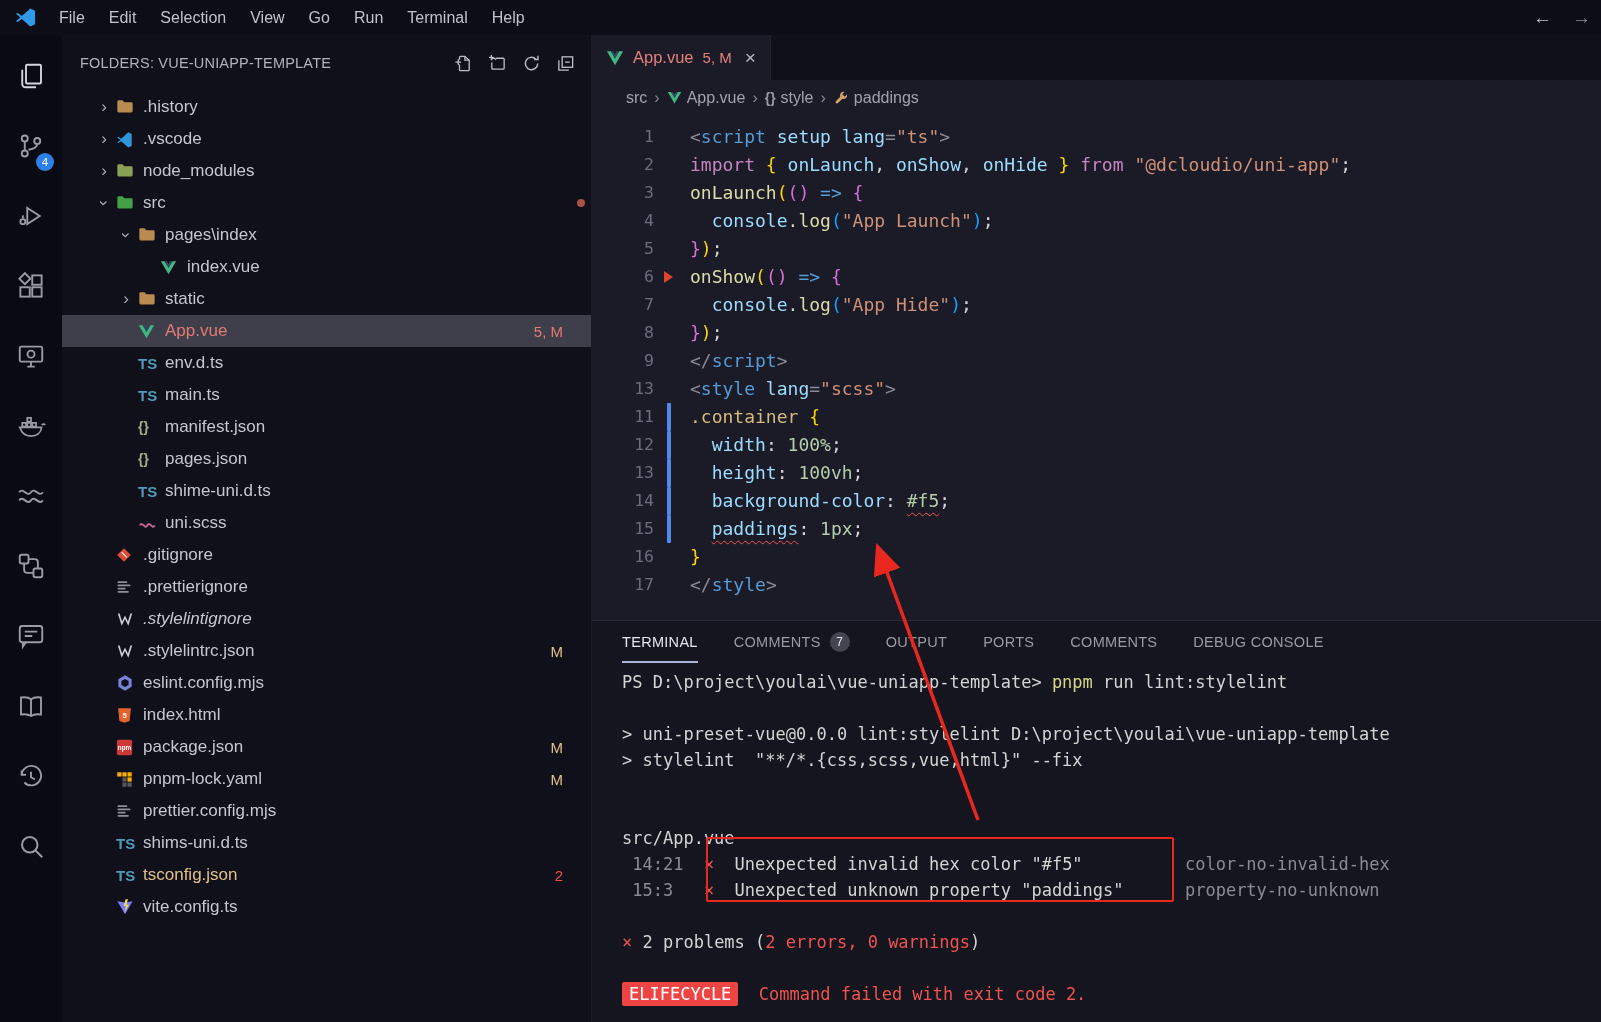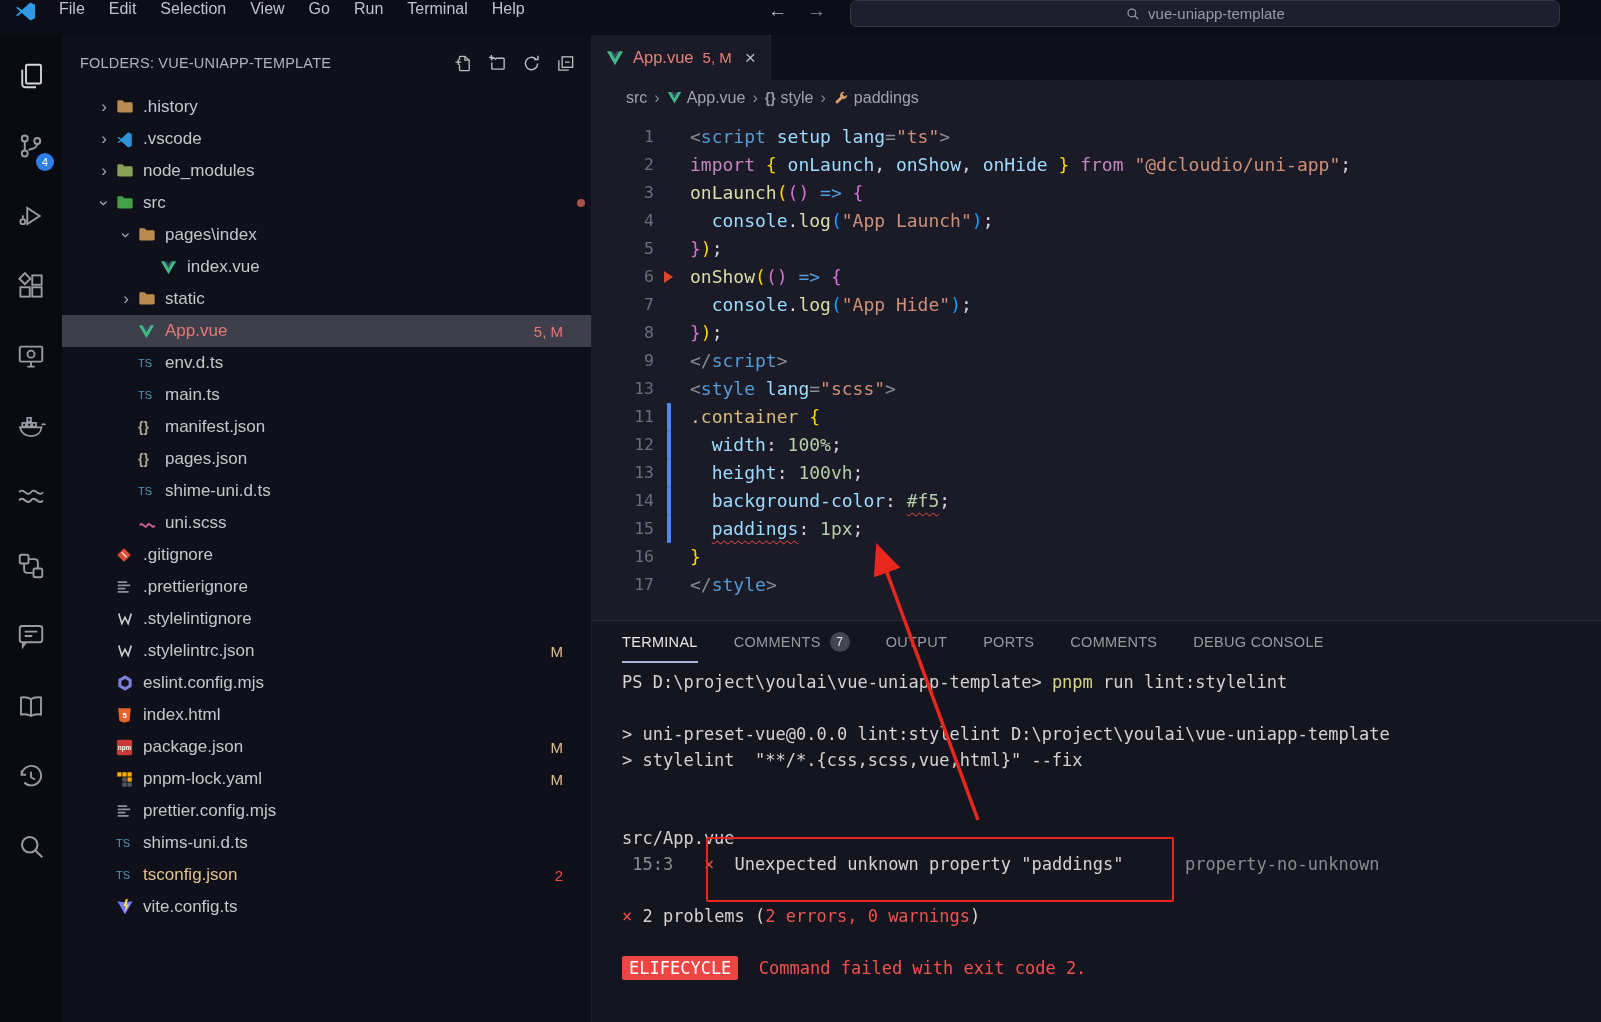--- a/index.html
+++ b/index.html
@@ -1,21 +1,21 @@
 <!DOCTYPE html>
 <html><head>
 <meta charset="utf-8">
 <style>
 *{box-sizing:border-box}
 html,body{margin:0;padding:0}
 body{width:1601px;height:1022px;overflow:hidden;background:#1b1b28;font-family:"Liberation Sans",sans-serif;position:relative;color:#ccc}
 svg{display:block}
 
 
-.titlebar{height:35px;background:#0d0d17;display:flex;color:#c2c2cc;font-size:16px}
+.titlebar{height:35px;background:#0d0d17;display:flex;align-items:center;color:#c2c2cc;font-size:16px}
 .vscode-logo{margin:0 10px 0 14px}
 #menus{display:flex}
 .menu-item{padding:0 12px;cursor:default}
 .tb-spacer{flex:1}
 .nav-arrow{font-size:19px;padding:0 10px;color:#c0c0ca}
 .nav-arrow.fwd{color:#8b8b95}
 .search-box{width:710px;height:27px;margin:0 41px 0 14px;background:#1e1e2c;border:1px solid #363646;border-radius:7px;display:flex;align-items:center;justify-content:center;gap:8px;color:#9a9aa6;font-size:15px}
 
 
 .app{display:flex;height:987px}
@@ -32,21 +32,21 @@
 .sh-actions span{cursor:pointer}
 .tree{flex:1;overflow:hidden}
 .tree-row{height:32px;display:flex;align-items:center;font-size:17px;position:relative;padding-right:28px;cursor:default}
 .tree-row.selected{background:#3f3f4b}
 .chev{width:24px;flex:none;color:#a8a8b2;font-size:17px;display:flex;justify-content:center}
 .chev.down{transform:rotate(90deg)}
 .ticon{width:27px;flex:none;display:flex;align-items:center}
 .tlabel{white-space:pre}
 .tbadge{margin-left:auto;font-size:15px}
 .tdot{position:absolute;right:6px;top:12px;width:8px;height:8px;border-radius:50%;background:#a8524a}
-.fi-ts{color:#519aba;font-weight:normal;font-size:11px}
+.fi-ts{color:#519aba;font-weight:bold;font-size:15px}
 .fi-json{color:#a8a88f;font-weight:bold;font-size:14px}
 
 
 .editor-col{flex:1;display:flex;flex-direction:column;min-width:0;background:#1b1b28}
 .tabbar{height:45px;background:#10101a;display:flex;flex:none}
 .tab{background:#1b1b28;display:flex;align-items:center;gap:9px;padding:0 14px;font-size:16.5px;border-right:1px solid #222230;cursor:pointer}
 .tab-label,.tab-badge{color:#e4807a}
 .tab-badge{font-size:15px}
 .tab-close{color:#b9b9c2;font-size:19px;margin-left:4px}
 .breadcrumb{height:35px;display:flex;align-items:center;padding-left:34px;gap:7px;color:#a2a2ad;font-size:16px;flex:none}
@@ -98,29 +98,20 @@
       <div class="menu-item">Selection</div>
       <div class="menu-item">View</div>
       <div class="menu-item">Go</div>
       <div class="menu-item">Run</div>
       <div class="menu-item">Terminal</div>
       <div class="menu-item">Help</div>
     </div>
   <div class="tb-spacer"></div>
   <span class="nav-arrow">←</span>
   <span class="nav-arrow fwd">→</span>
-  <div class="search-box">
-    <span>
-        <svg width="15" height="15" viewBox="0 0 24 24" fill="none" stroke="currentColor" stroke-width="2">
-          <circle cx="11" cy="11" r="6.2"></circle>
-          <path d="M15.6 15.6 21 21"></path>
-        </svg>
-      </span>
-    <span>vue-uniapp-template</span>
-  </div>
 </div>
 
 <div class="app">
 
   <div class="activitybar">
     <div class="ab-item">
         <svg width="30" height="30" viewBox="0 0 24 24" fill="none" stroke="currentColor" stroke-width="1.5">
           <rect x="8" y="3" width="12" height="15" rx="1"></rect>
           <path d="M5 7v11.5A2.5 2.5 0 0 0 7.5 21H16"></path>
         </svg>
@@ -367,21 +358,21 @@
         </div>
         <div class="tree-row" style="padding-left: 30px;">
           <span class="chev"></span>
           <span class="ticon">
             <svg width="16" height="16" viewBox="0 0 20 20" stroke="#8f8f99" stroke-width="2.2" stroke-linecap="round">
               <path d="M3 4h10M3 8h14M3 12h8M3 16h12"></path>
             </svg>
           </span>
           <span class="tlabel">.prettierignore</span>
         </div>
-        <div class="tree-row" style="padding-left: 30px;">
+        <div class="tree-row" style="padding-left: 30px; font-style: italic;">
           <span class="chev"></span>
           <span class="ticon">
             <svg width="18" height="18" viewBox="0 0 20 20" fill="none" stroke="#cfcfd8" stroke-width="1.8">
               <path d="M3 4l3.5 11L10 8l3.5 7L17 4"></path>
             </svg>
           </span>
           <span class="tlabel">.stylelintignore</span>
         </div>
         <div class="tree-row" style="padding-left: 30px;">
           <span class="chev"></span>
@@ -567,20 +558,21 @@
           </div>
         </div>
       <div class="term" id="term">
           <div class="tline"><span class="tk-def">PS D:\project\youlai\vue-uniapp-template&gt; </span><span class="tk-yel">pnpm</span><span class="tk-def"> run lint:stylelint</span></div>
           <div class="tline"></div>
           <div class="tline"><span class="tk-def">&gt; uni-preset-vue@0.0.0 lint:stylelint D:\project\youlai\vue-uniapp-template</span></div>
           <div class="tline"><span class="tk-def">&gt; stylelint  "**/*.{css,scss,vue,html}" --fix</span></div>
           <div class="tline"></div>
           <div class="tline"></div>
           <div class="tline"><span class="tk-def">src/App.vue</span></div>
+          <div class="tline"><span class="tk-gray"> 14:21  </span><span class="tk-red">×</span><span class="tk-def">  Unexpected invalid hex color "#f5"          </span><span class="tk-gray">color-no-invalid-hex</span></div>
           <div class="tline"><span class="tk-gray"> 15:3   </span><span class="tk-red">×</span><span class="tk-def">  Unexpected unknown property "paddings"      </span><span class="tk-gray">property-no-unknown</span></div>
           <div class="tline"></div>
           <div class="tline"><span class="tk-red">× </span><span class="tk-def">2 problems (</span><span class="tk-red">2 errors, 0 warnings</span><span class="tk-def">)</span></div>
           <div class="tline"></div>
           <div class="tline"><span class="tk-badge">ELIFECYCLE</span><span class="tk-red">  Command failed with exit code 2.</span></div>
         </div>
     </div>
   </div>
 </div>
 

